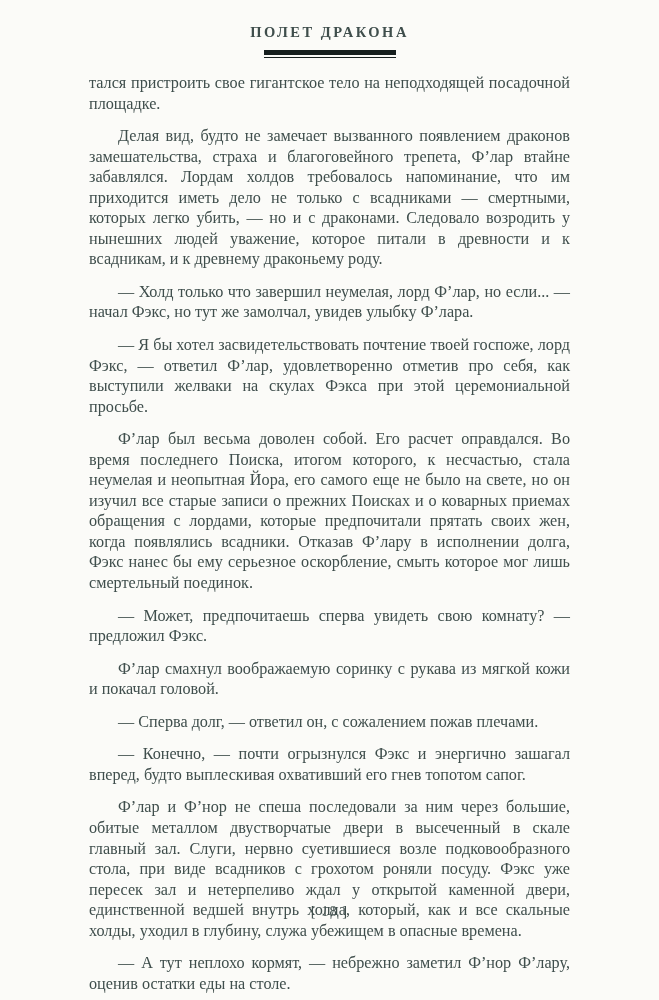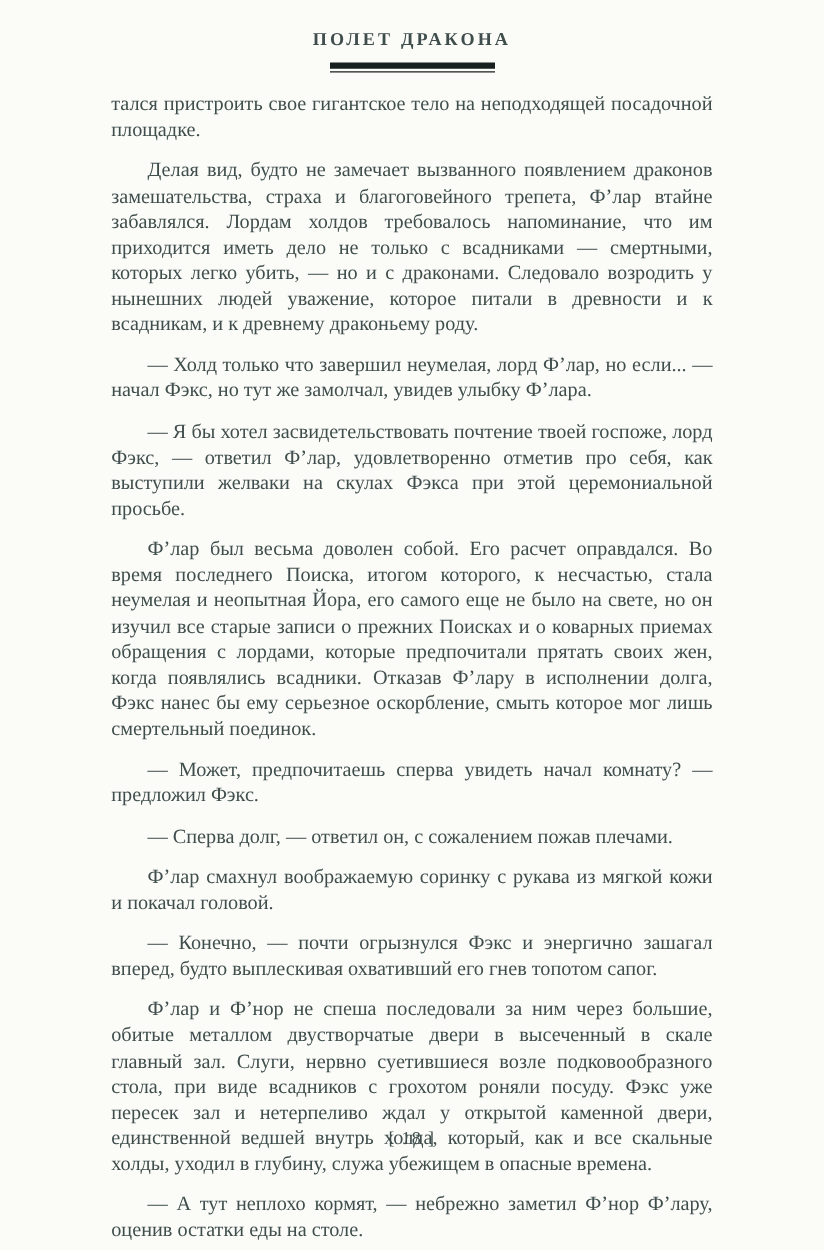--- a/index.html
+++ b/index.html
@@ -80,23 +80,23 @@
       <div class="rule-thin"></div>
     </div>
   </header>
 
   <main class="text-block" id="paragraphs">
       <p class="para no-indent">тался пристроить свое гигантское тело на неподходящей посадочной площадке.</p>
       <p class="para">Делая вид, будто не замечает вызванного появлением драконов замешательства, страха и благоговейного трепета, Ф’лар втайне забавлялся. Лордам холдов требовалось напоминание, что им приходится иметь дело не только с всадниками — смертными, которых легко убить, — но и с драконами. Следовало возродить у нынешних людей уважение, которое питали в древности и к всадникам, и к древнему драконьему роду.</p>
       <p class="para">— Холд только что завершил неумелая, лорд Ф’лар, но если... — начал Фэкс, но тут же замолчал, увидев улыбку Ф’лара.</p>
       <p class="para">— Я бы хотел засвидетельствовать почтение твоей госпоже, лорд Фэкс, — ответил Ф’лар, удовлетворенно отметив про себя, как выступили желваки на скулах Фэкса при этой церемониальной просьбе.</p>
       <p class="para">Ф’лар был весьма доволен собой. Его расчет оправдался. Во время последнего Поиска, итогом которого, к несчастью, стала неумелая и неопытная Йора, его самого еще не было на свете, но он изучил все старые записи о прежних Поисках и о коварных приемах обращения с лордами, которые предпочитали прятать своих жен, когда появлялись всадники. Отказав Ф’лару в исполнении долга, Фэкс нанес бы ему серьезное оскорбление, смыть которое мог лишь смертельный поединок.</p>
-      <p class="para">— Может, предпочитаешь сперва увидеть начал комнату? — предложил Фэкс.</p>
+      <p class="para">— Может, предпочитаешь сперва увидеть свою комнату? — предложил Фэкс.</p>
+      <p class="para">Ф’лар смахнул воображаемую соринку с рукава из мягкой кожи и покачал головой.</p>
       <p class="para">— Сперва долг, — ответил он, с сожалением пожав плечами.</p>
-      <p class="para">Ф’лар смахнул воображаемую соринку с рукава из мягкой кожи и покачал головой.</p>
       <p class="para">— Конечно, — почти огрызнулся Фэкс и энергично зашагал вперед, будто выплескивая охвативший его гнев топотом сапог.</p>
       <p class="para">Ф’лар и Ф’нор не спеша последовали за ним через большие, обитые металлом двустворчатые двери в высеченный в скале главный зал. Слуги, нервно суетившиеся возле подковообразного стола, при виде всадников с грохотом роняли посуду. Фэкс уже пересек зал и нетерпеливо ждал у открытой каменной двери, единственной ведшей внутрь холда, который, как и все скальные холды, уходил в глубину, служа убежищем в опасные времена.</p>
       <p class="para">— А тут неплохо кормят, — небрежно заметил Ф’нор Ф’лару, оценив остатки еды на столе.</p>
     </main>
 
   <footer class="page-footer">
     <span>[ 18 ]</span>
   </footer>
 
 </div>

